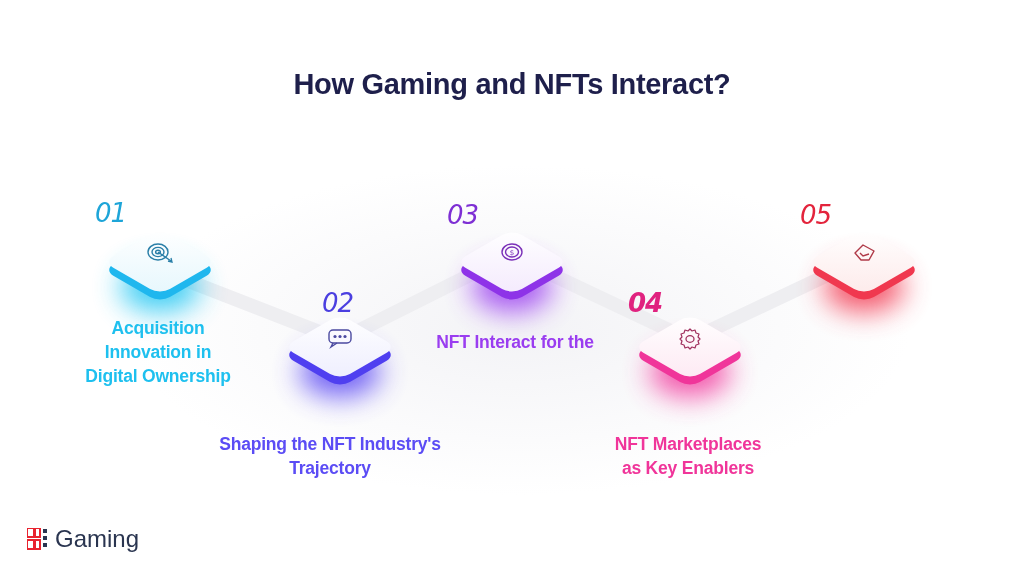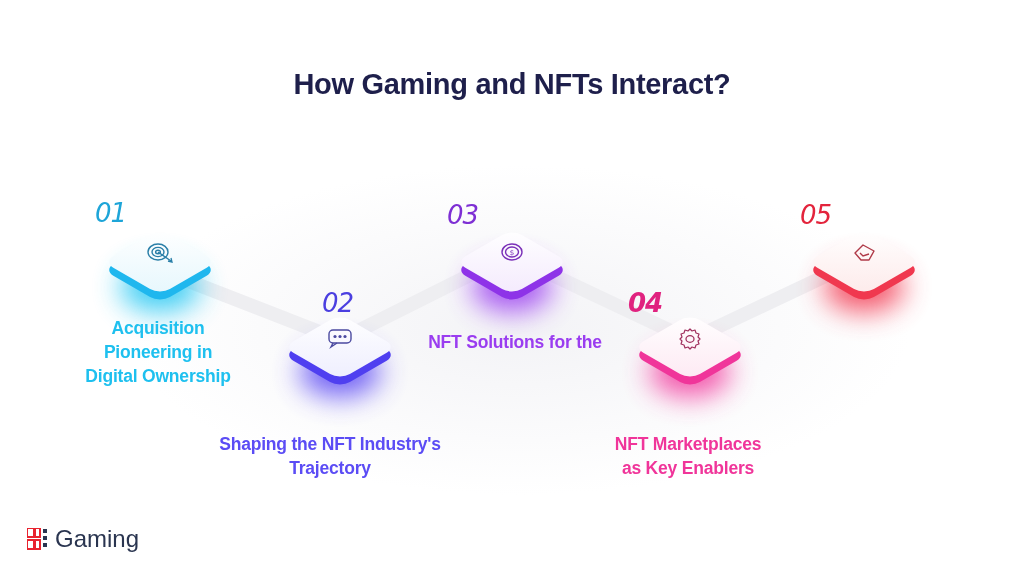--- a/index.html
+++ b/index.html
@@ -63,21 +63,21 @@
     <svg class="icon" viewBox="0 0 34 26">
       <ellipse cx="15" cy="12" rx="10" ry="8" fill="none" stroke="#2a7fa8" stroke-width="1.4"></ellipse>
       <ellipse cx="15" cy="12" rx="6" ry="4.6" fill="none" stroke="#2a7fa8" stroke-width="1.4"></ellipse>
       <ellipse cx="15" cy="12" rx="2.4" ry="1.8" fill="none" stroke="#2a7fa8" stroke-width="1.4"></ellipse>
       <line x1="15" y1="12" x2="28" y2="21" stroke="#2a7fa8" stroke-width="1.4"></line>
       <path d="M25 21 L29 22 L28 18" fill="none" stroke="#2a7fa8" stroke-width="1.3"></path>
     </svg>
   </div>
   <div class="label" style="left:58px; top:316px; width:200px; color:#1ec0ef;">
     <div>Acquisition</div>
-    <div>Pioneering in</div>
+    <div>Innovation in</div>
     <div>Digital Ownership</div>
   </div>
 </div>
 
 <div class="step">
   <div class="num" style="left:276px; top:288px; color:#4b3fe0;margin-left:46px;">02</div>
   <div class="tile-wrap" style="left:280px; top:307px;">
     <div class="glow" style="background:#5a47f4;"></div>
     <div class="tile" style="background:#4f3ff0; top:8px;"></div>
     <div class="tile" style="background:linear-gradient(135deg,#ffffff,#eeeefe);"></div>
@@ -101,21 +101,21 @@
     <div class="glow" style="background:#9a3df0;"></div>
     <div class="tile" style="background:#8e33e8; top:8px;"></div>
     <div class="tile" style="background:linear-gradient(135deg,#ffffff,#f4eafd);"></div>
     <svg class="icon" viewBox="0 0 34 26">
       <ellipse cx="17" cy="12" rx="10" ry="8" fill="none" stroke="#7a2fb8" stroke-width="1.4"></ellipse>
       <ellipse cx="17" cy="12" rx="6.5" ry="5" fill="none" stroke="#7a2fb8" stroke-width="1.4"></ellipse>
       <text x="17" y="15" text-anchor="middle" font-size="7" fill="#7a2fb8" font-family="DejaVu Sans, sans-serif">$</text>
     </svg>
   </div>
   <div class="label" style="left:400px; top:330px; width:230px; color:#9a3df0;">
-    <div>NFT Solutions for the</div>
+    <div>NFT Interact for the</div>
   </div>
 </div>
 
 <div class="step">
   <div class="num" style="left:628px; top:288px; color:#e0227f;font-weight:bold;">04</div>
   <div class="tile-wrap" style="left:630px; top:307px;">
     <div class="glow" style="background:#f23a9e;"></div>
     <div class="tile" style="background:#f0359a; top:8px;"></div>
     <div class="tile" style="background:linear-gradient(135deg,#ffffff,#fde9f3);"></div>
     <svg class="icon" viewBox="0 0 34 26">

